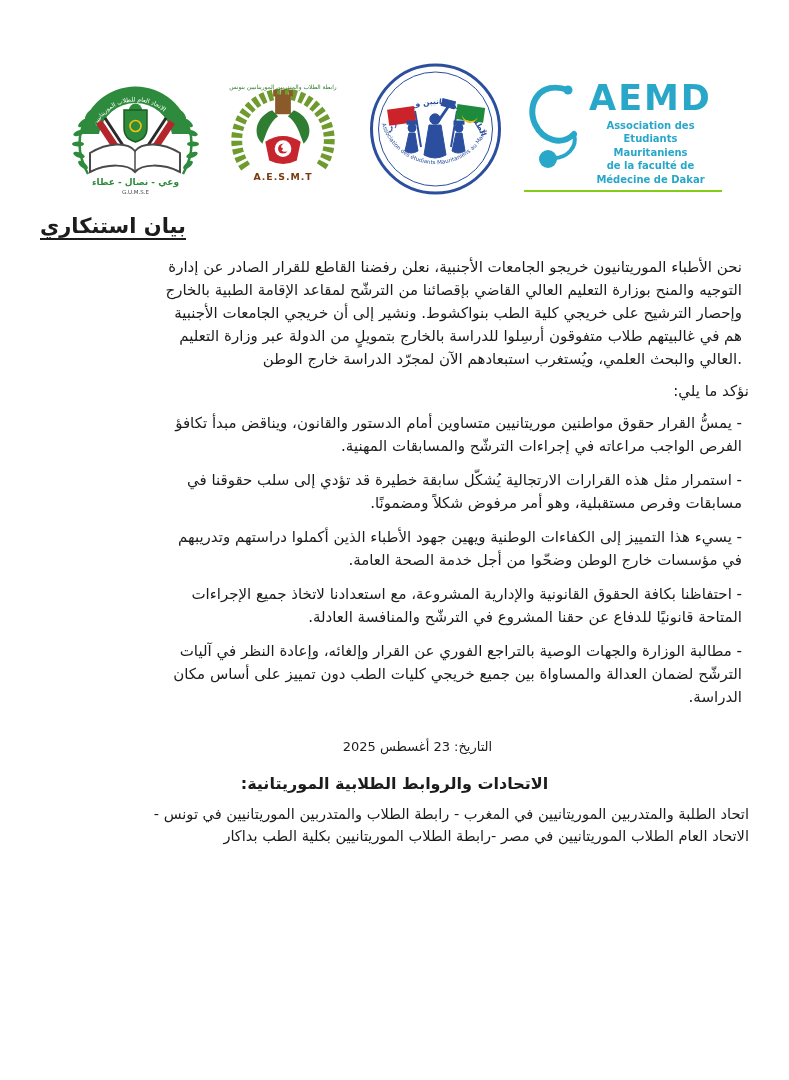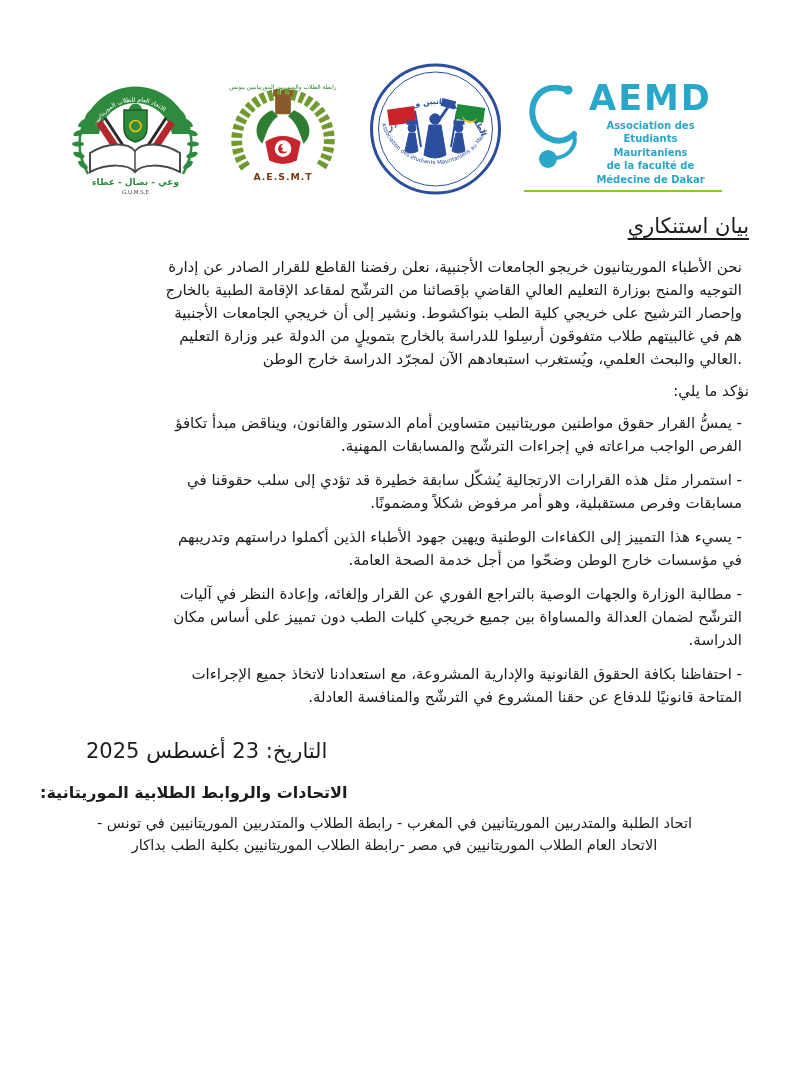--- a/index.html
+++ b/index.html
@@ -16,38 +16,38 @@
   .logo{flex:0 0 auto;}
   
   .aemd{position:relative;width:198px;height:112px;border-bottom:2px solid #84cc16;margin-top:12px;}
   .aemd svg{position:absolute;left:0;top:2;}
   .aemd-texts{position:absolute;left:56px;top:2px;width:142px;text-align:center;}
   .aemd-acronym{font-size:35px;font-weight:800;letter-spacing:2px;color:#29a7c9;line-height:1.05;}
   .aemd-sub{font-size:10px;font-weight:700;line-height:1.35;color:#29a7c9;white-space:pre-line;margin-top:2px;}
   
   .doc{direction:rtl;padding:0 40px;}
   .title{
-    text-align:right;font-size:21px;font-weight:400;margin:14px 0 18px;
+    text-align:left;font-size:21px;font-weight:700;margin:14px 0 18px;
     text-decoration:underline;text-underline-offset:5px;text-decoration-thickness:1.5px;
   }
   .para{
     font-size:15px;line-height:23px;text-align:right;
     white-space:pre-line;margin:0 7px 11px;
   }
   .section-heading{
     font-size:15px;font-weight:400;margin:10px 0 12px;text-align:right;
   }
   .date-line{
-    direction:rtl;text-align:left;font-size:21px;margin:30px 0 8px 46px;
+    direction:rtl;text-align:center;font-size:13px;margin:30px 0 8px 46px;
   }
   .orgs-heading{
-    font-size:16px;font-weight:700;margin:20px 0 10px;text-align:left;
+    font-size:16px;font-weight:700;margin:20px 0 10px;text-align:center;
   }
   .orgs{
-    font-size:14.6px;line-height:22px;text-align:center;white-space:pre-line;margin:0;
+    font-size:14.6px;line-height:22px;white-space:pre-line;margin:0;
   }
 </style>
 </head>
 <body>
 
 <div class="sheet">
 
   <div class="logos">
 
     <svg class="logo" width="135" height="138" viewBox="0 0 135 138">
@@ -185,25 +185,25 @@
     <h2 class="section-heading">نؤكد ما يلي:</h2>
 
     <p class="para">- يمسُّ القرار حقوق مواطنين موريتانيين متساوين أمام الدستور والقانون، ويناقض مبدأ تكافؤ
 الفرص الواجب مراعاته في إجراءات الترشّح والمسابقات المهنية.</p>
     <p class="para">- استمرار مثل هذه القرارات الارتجالية يُشكّل سابقة خطيرة قد تؤدي إلى سلب حقوقنا في
 مسابقات وفرص مستقبلية، وهو أمر مرفوض شكلاً ومضمونًا.</p>
     <p class="para">- يسيء هذا التمييز إلى الكفاءات الوطنية ويهين جهود الأطباء الذين أكملوا دراستهم وتدريبهم
 في مؤسسات خارج الوطن وضحّوا من أجل خدمة الصحة العامة.</p>
 
 
+    <p class="para">- احتفاظنا بكافة الحقوق القانونية والإدارية المشروعة، مع استعدادنا لاتخاذ جميع الإجراءات
+المتاحة قانونيًا للدفاع عن حقنا المشروع في الترشّح والمنافسة العادلة.</p>
     <p class="para">- مطالبة الوزارة والجهات الوصية بالتراجع الفوري عن القرار وإلغائه، وإعادة النظر في آليات
 الترشّح لضمان العدالة والمساواة بين جميع خريجي كليات الطب دون تمييز على أساس مكان
 الدراسة.</p>
-    <p class="para">- احتفاظنا بكافة الحقوق القانونية والإدارية المشروعة، مع استعدادنا لاتخاذ جميع الإجراءات
-المتاحة قانونيًا للدفاع عن حقنا المشروع في الترشّح والمنافسة العادلة.</p>
 
     <p class="date-line">التاريخ: 23 أغسطس 2025</p>
 
     <h3 class="orgs-heading">الاتحادات والروابط الطلابية الموريتانية:</h3>
 
     <p class="orgs">اتحاد الطلبة والمتدربين الموريتانيين في المغرب - رابطة الطلاب والمتدربين الموريتانيين في تونس -
 الاتحاد العام الطلاب الموريتانيين في مصر -رابطة الطلاب الموريتانيين بكلية الطب بداكار</p>
   </div>
 </div>
 

